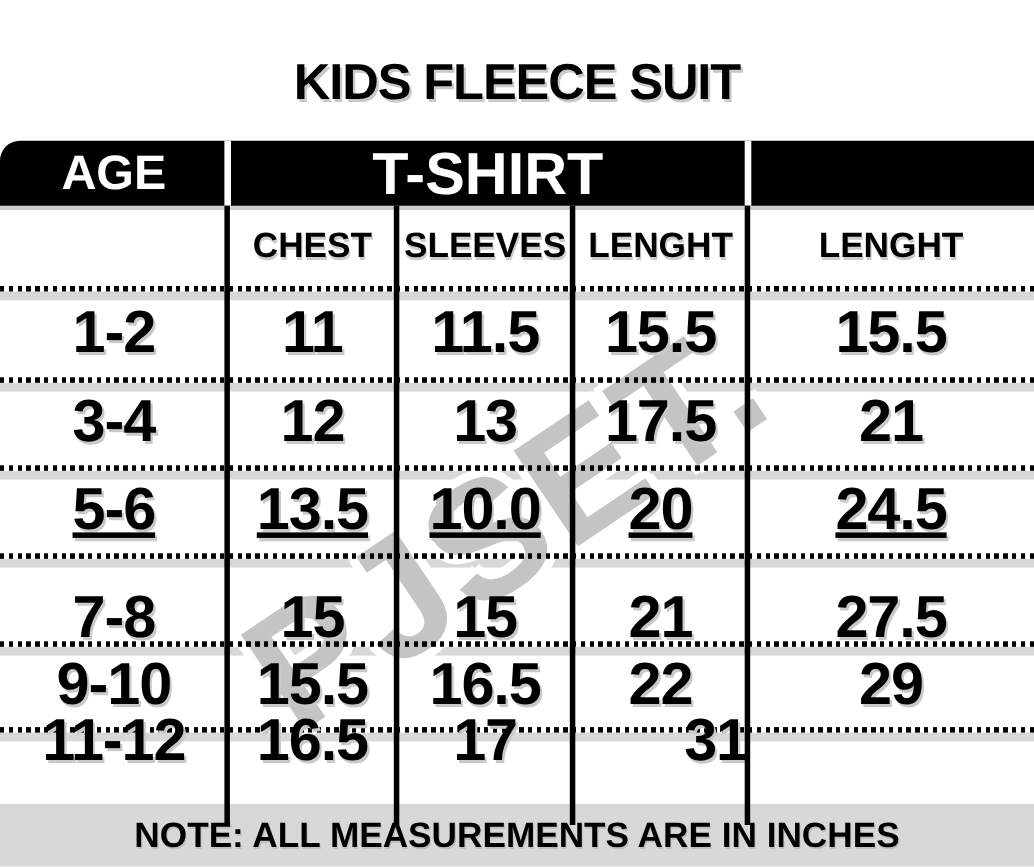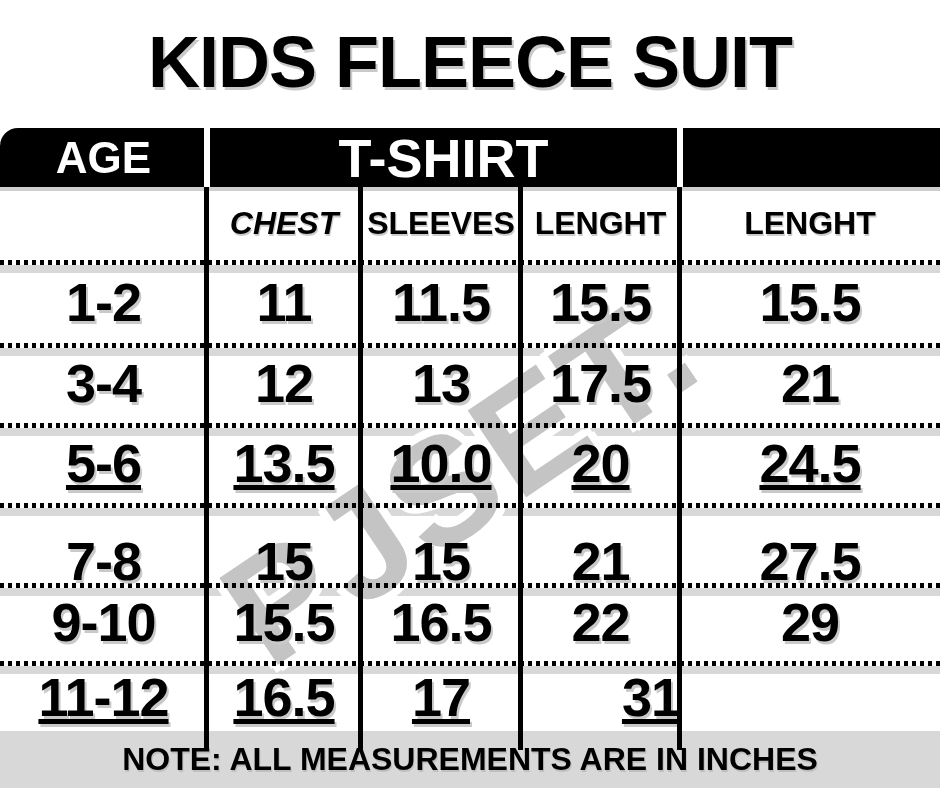--- a/index.html
+++ b/index.html
@@ -2,23 +2,23 @@
 <html><head>
 <meta charset="utf-8">
 <style>
   html,body{margin:0;padding:0;background:#fff;}
   .poster{
     position:relative;width:940px;height:788px;background:#ffffff;
     overflow:hidden;font-family:"Liberation Sans",sans-serif;
   }
   
   .title{
-    position:absolute;left:0;top:24px;width:940px;height:76px;
+    position:absolute;left:0;top:36px;width:940px;height:76px;
     display:flex;align-items:center;justify-content:center;
-    font-size:72px;font-weight:900;letter-spacing:-1px;color:#000;
+    font-size:46px;font-weight:900;letter-spacing:-1px;color:#000;
     text-shadow:2px 3px 0 #c9c9c9;z-index:4;white-space:nowrap;
   }
   
   .header-bar{
     position:absolute;left:0;top:128px;width:940px;height:59px;
     background:#000;border-radius:18px 0 0 0;z-index:2;
   }
   .bar-shadow{position:absolute;left:0;top:187px;width:940px;height:4px;background:#cfcfcf;z-index:1;}
   .bar-sep{position:absolute;top:128px;width:6px;height:59px;background:#fff;z-index:3;}
   .bar-sep.s1{left:204px;}
@@ -29,21 +29,21 @@
   }
   .bar-label.age{left:0;width:207px;font-size:44px;}
   .bar-label.tshirt{left:207px;width:473px;font-size:54px;}
   .bar-label.trouser{left:680px;width:260px;font-size:46px;letter-spacing:-1px;}
   
   .subheader-cell{
     position:absolute;top:187px;height:73px;display:flex;align-items:center;justify-content:center;
     font-size:32px;font-weight:900;color:#000;z-index:4;
     text-shadow:1px 2px 0 #cccccc;white-space:nowrap;
   }
-  .subheader-cell.chest{left:207px;width:154px;font-style:italic;}
+  .subheader-cell.chest{left:207px;width:154px;}
   .subheader-cell.sleeves{left:361px;width:160px;}
   .subheader-cell.tlen{left:521px;width:159px;}
   .subheader-cell.trlen{left:680px;width:260px;}
   
   .sep-gray{position:absolute;left:0;width:940px;height:8px;background:#d8d8d8;z-index:1;}
   .sep-dots{
     position:absolute;left:0;width:940px;height:5px;z-index:3;
     background-image:repeating-linear-gradient(90deg,#000 0 4px,transparent 4px 8px);
   }
   
@@ -67,21 +67,21 @@
   .c-age{width:207px;}
   .c-chest{width:154px;}
   .c-sleeves{width:160px;}
   .c-tlen{width:159px;}
   .c-trlen{width:260px;}
   .r0{top:260px;height:83px;text-align:right;}
   .r1{top:343px;height:80px;}
   .r2{top:423px;height:80px;text-decoration:underline;}
   .r3{top:521px;height:80px;}
   .r4{top:583px;height:78px;}
-  .r5{top:662px;height:70px;text-decoration:underline;}
+  .r5{top:638px;height:70px;}
   
   .vline{position:absolute;top:187px;height:563px;width:5px;background:#000;z-index:5;}
   .vl1{left:204px;}
   .vl2{left:358px;}
   .vl3{left:518px;}
   .vl4{left:677px;}
   
   .note-band{
     position:absolute;left:0;top:731px;width:940px;height:57px;background:#d8d8d8;z-index:1;
   }

